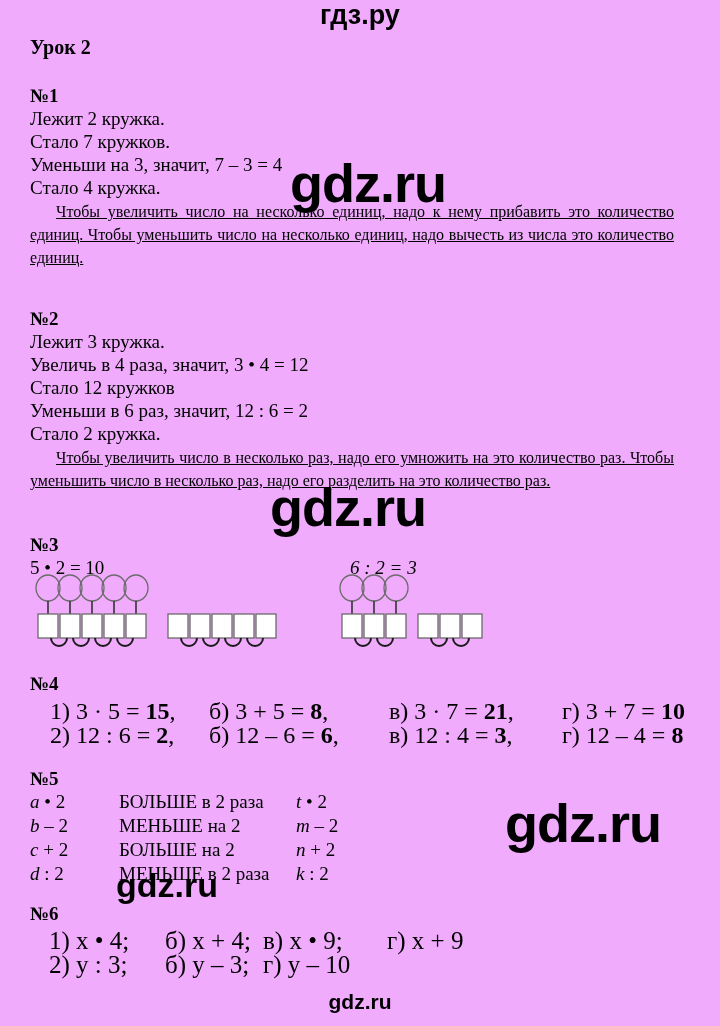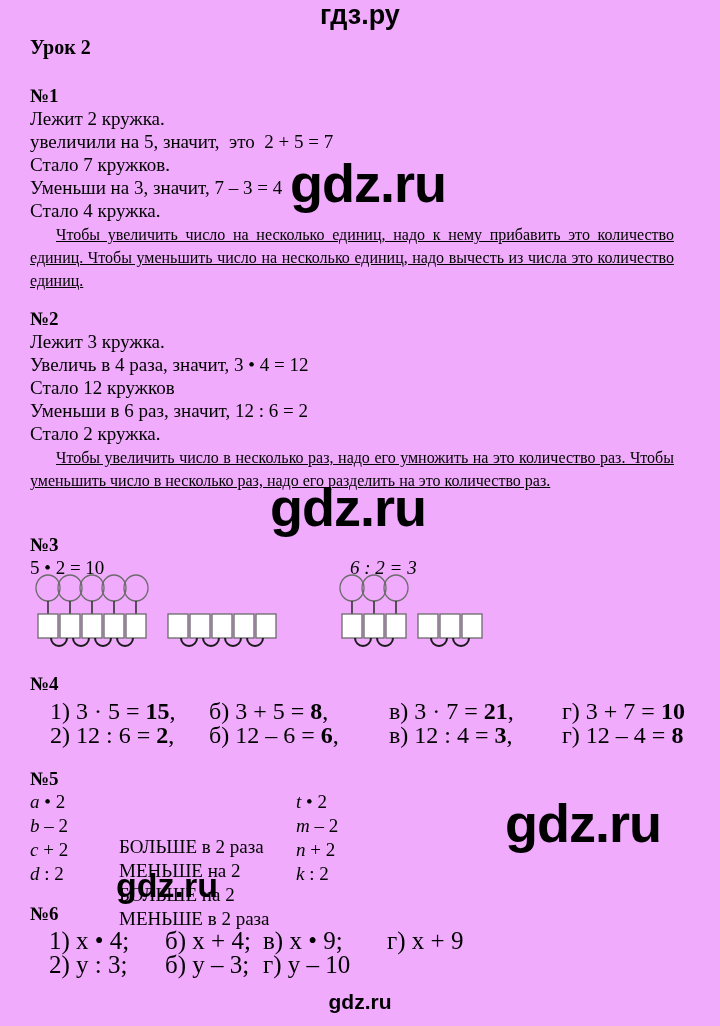--- a/index.html
+++ b/index.html
@@ -23,21 +23,21 @@
   .para {
     margin:1px 16px 0 0; font-size:16px; line-height:23px;
     text-align:justify; text-indent:26px;text-decoration:underline;
   }
   .eqrow { position:relative; height:23px; font-size:19px; line-height:23px; }
   .eq-right { position:absolute; left:320px; top:0;font-style:italic; }
   #diagram { position:absolute; left:0; top:572px; }
   .row4 { display:flex; height:24px; font-size:24px; line-height:24px; padding-left:20px;align-items:center; }
   .row4 .c1 { width:159px; } .row4 .c2 { width:180px; } .row4 .c3 { width:173px; }
   .row5 { display:flex; height:24px; font-size:19px; line-height:24px; }
-  .row5 .c1 { width:89px; } .row5 .c2 { width:177px;margin-top:45px; }
+  .row5 .c1 { width:89px; } .row5 .c2 { width:177px; }
   .row6 { display:flex; height:24px; font-size:25px; line-height:24px; padding-left:19px; }
   .row6 .c1 { width:116px; } .row6 .c2 { width:98px; } .row6 .c3 { width:124px; }
   .ans { font-weight:bold; }
   .tvar { font-style:italic; }
   .gap5 { height:4px; }
   .wm {
     position:absolute; font-family:"Liberation Sans", sans-serif;
     font-weight:bold; line-height:1; letter-spacing:-1px; color:#000; z-index:5;
   }
   #wm1 { left:290px; top:156px; font-size:54px; }
@@ -54,21 +54,20 @@
 
 <div class="page">
 
   <div class="site-logo">гдз.ру</div>
 
   <div class="lesson-title">Урок 2</div>
 
   <div class="sec" id="sec1">
     <div class="tasknum">№1</div>
     <div class="line">Лежит 2 кружка.</div>
-    <div class="line">увеличили на 5, значит,  это  2 + 5 = 7</div>
     <div class="line">Стало 7 кружков.</div>
     <div class="line">Уменьши на 3, значит, 7 – 3 = 4</div>
     <div class="line">Стало 4 кружка.</div>
     <p class="para">Чтобы увеличить число на несколько единиц, надо к нему прибавить это количество единиц. Чтобы уменьшить число на несколько единиц, надо вычесть из числа это количество единиц.</p>
   </div>
 
   <div class="sec" id="sec2">
     <div class="tasknum">№2</div>
     <div class="line">Лежит 3 кружка.</div>
     <div class="line">Увеличь в 4 раза, значит, 3 • 4 = 12</div>

